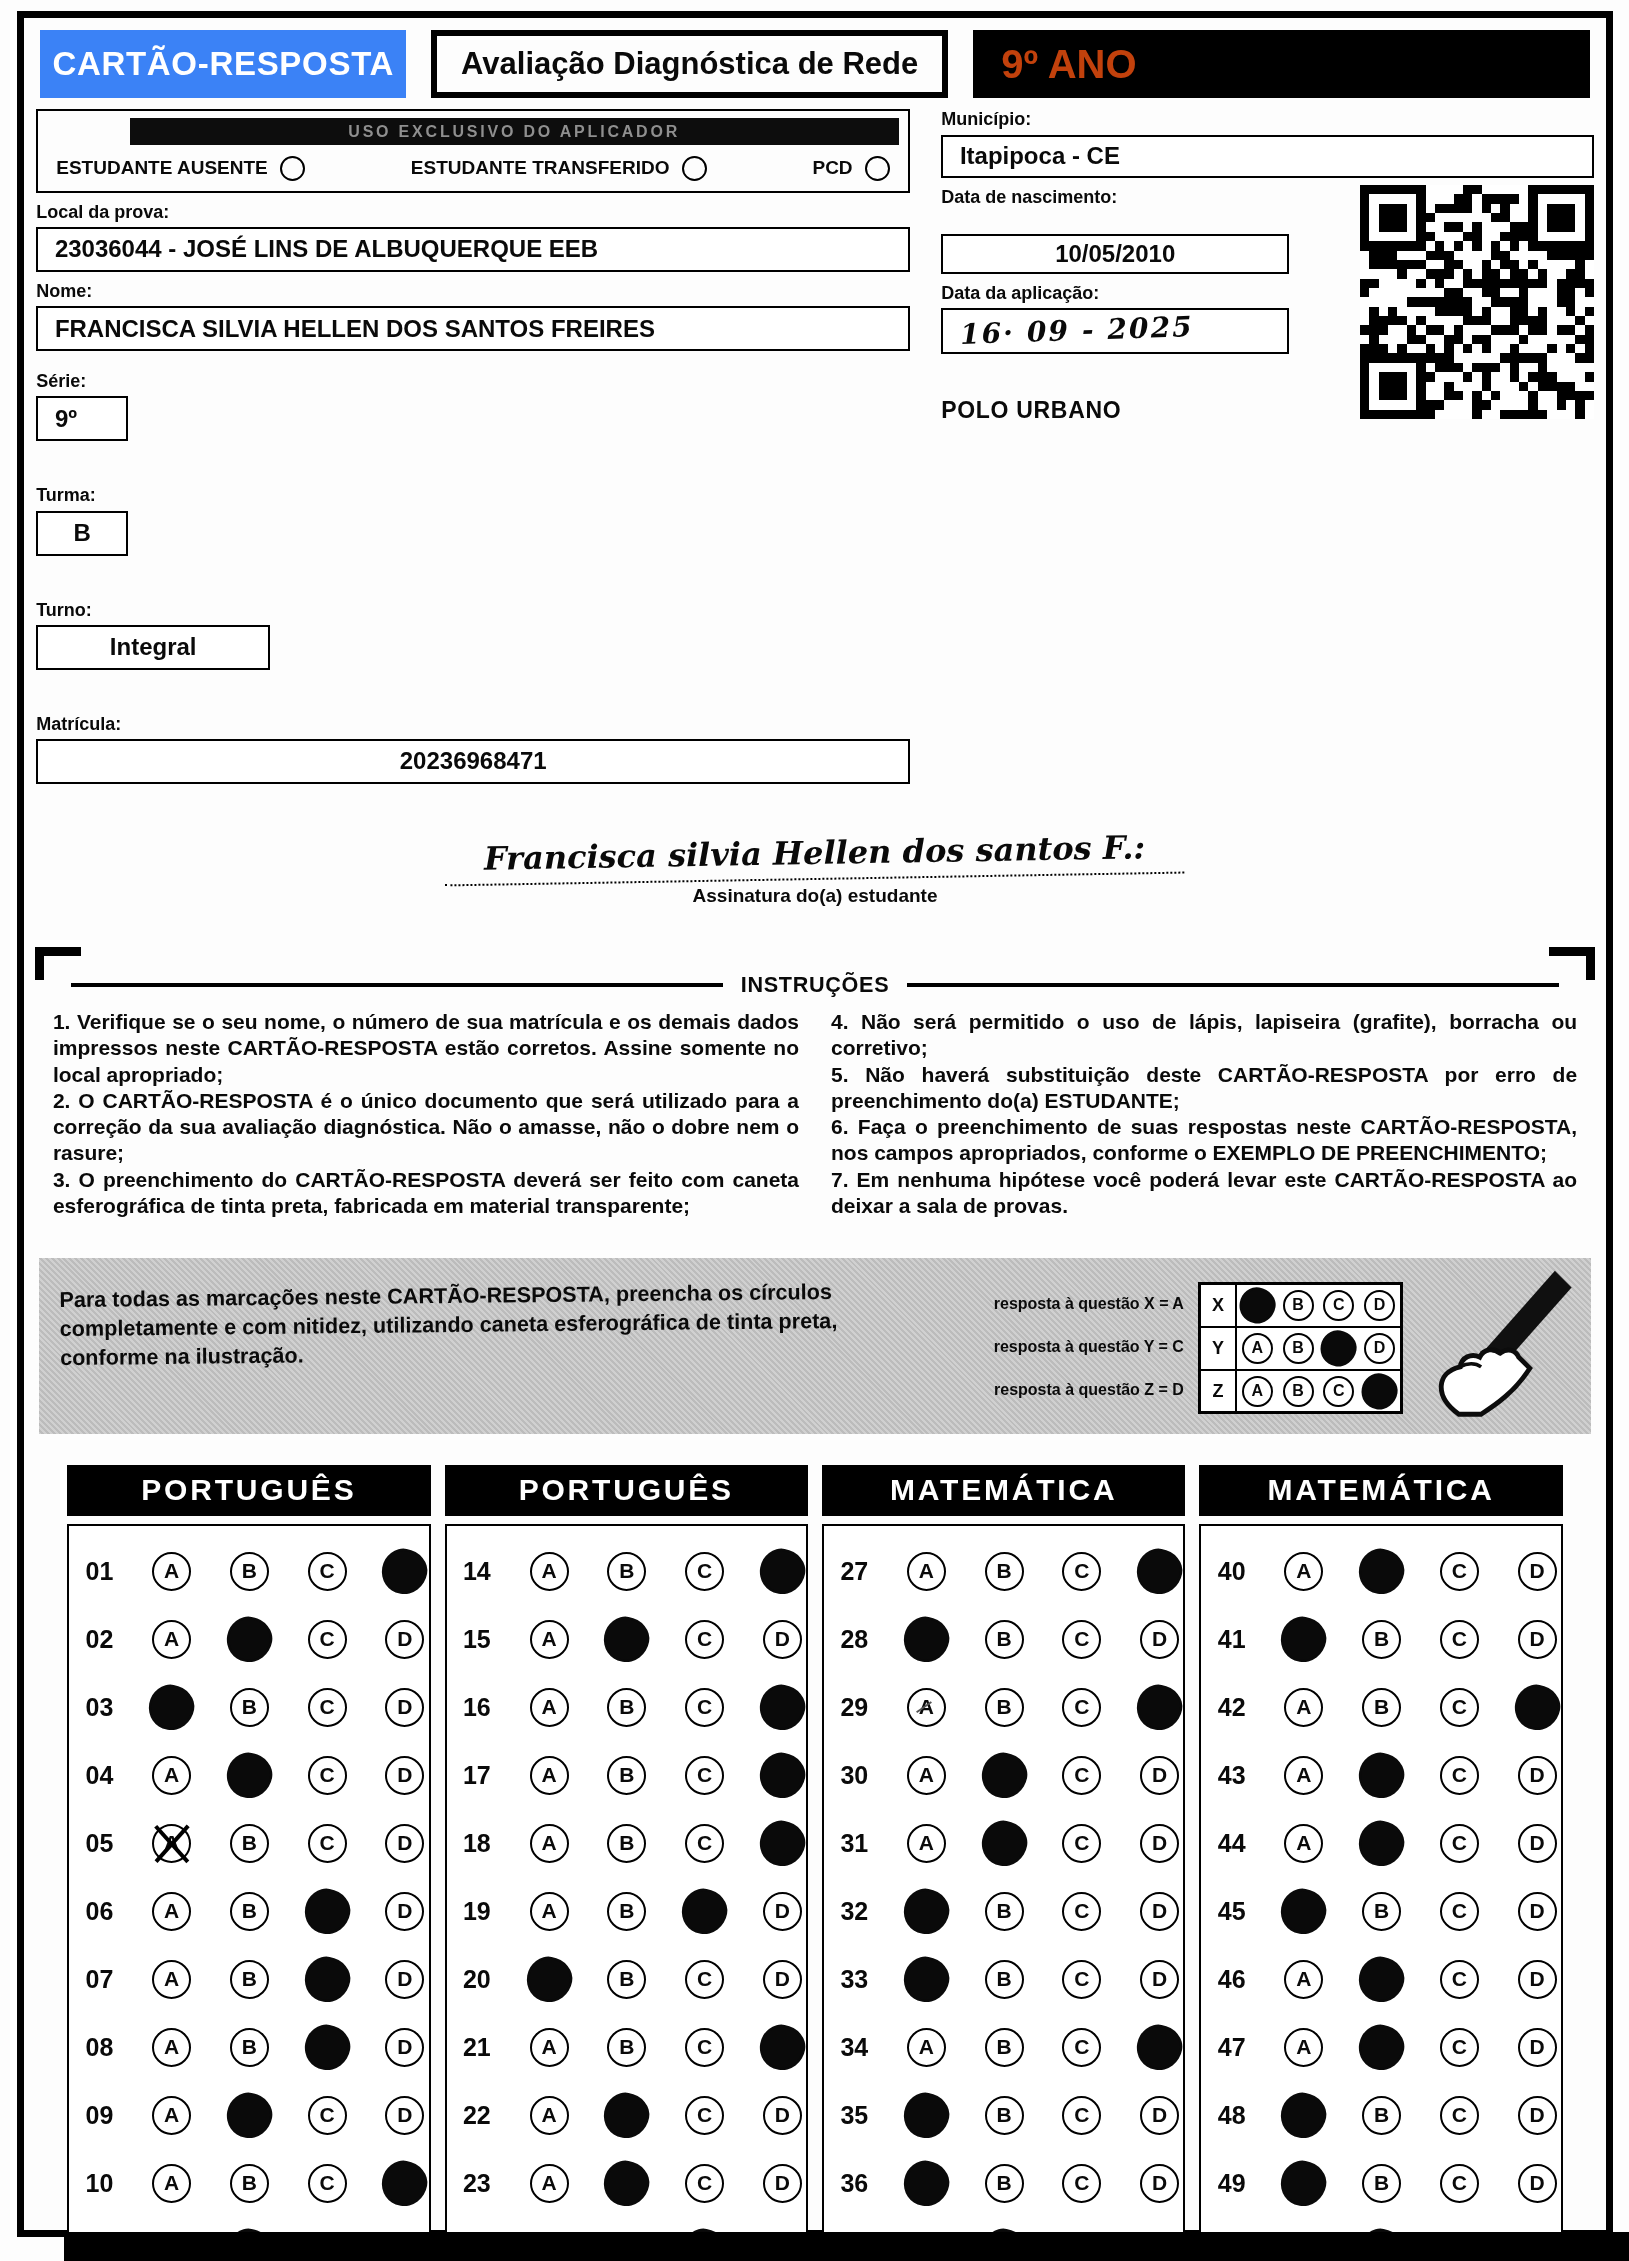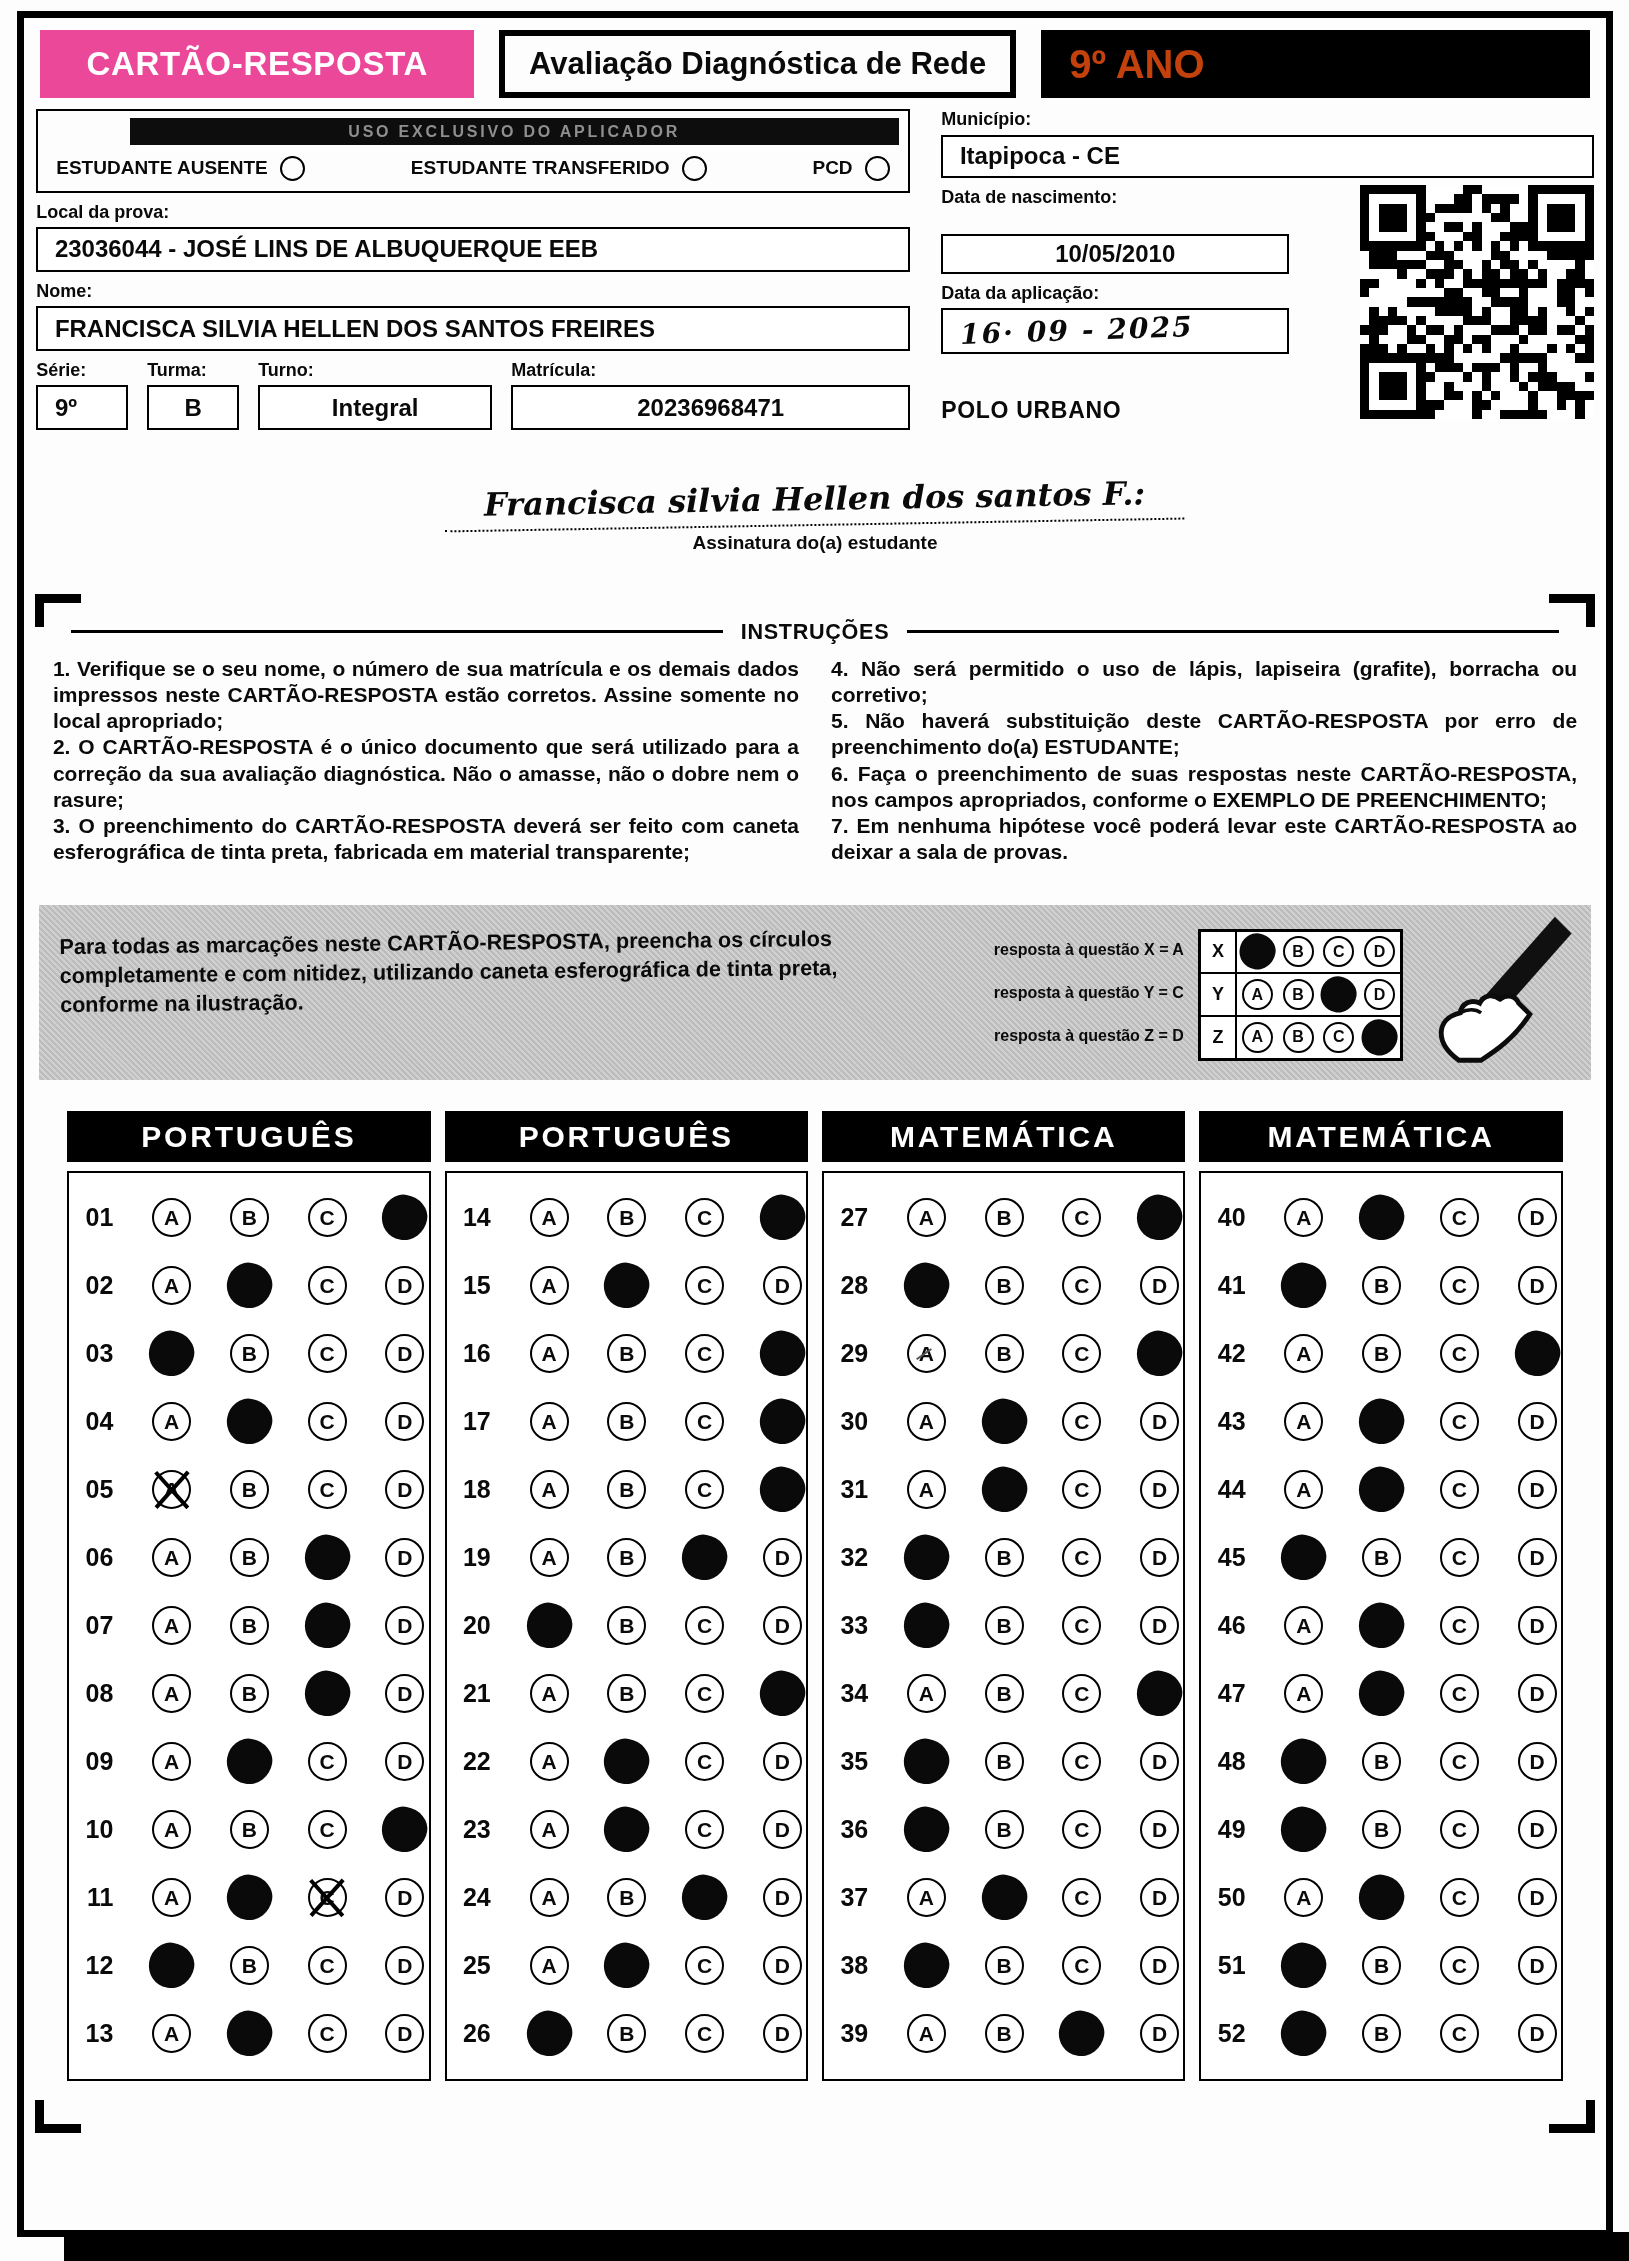--- a/index.html
+++ b/index.html
@@ -4,37 +4,37 @@
 <title>CARTÃO-RESPOSTA</title>
 <style>
   *{box-sizing:border-box;margin:0;padding:0;}
   html,body{margin:0;padding:0;}
   body{width:1630px;height:2261px;background:#ffffff;}
   .sheet{position:relative;width:1630px;height:2261px;background:#fdfdfd;font-family:"Liberation Sans",sans-serif;color:#0a0a0a;overflow:hidden;}
   .frame{position:absolute;left:16.7px;top:11px;right:16.7px;bottom:24px;border:7.7px solid #000;padding:9.7px 12.5px;}
 
   
   .hdr{display:flex;gap:25px;height:68px;margin:2.8px 4.2px 0;}
-  .hdr-left{background:#ec4899;color:#fff;display:flex;align-items:center;padding:0 46px;font-size:33px;font-weight:bold;letter-spacing:0.7px;}
+  .hdr-left{background:#3b82f6;color:#fff;display:flex;align-items:center;padding:0 12px;font-size:33px;font-weight:bold;letter-spacing:0.7px;}
   .hdr-center{border:6.3px solid #000;display:flex;align-items:center;padding:14px 24px;font-size:31px;font-weight:bold;}
   .hdr-right{background:#000;color:#c2410c;display:flex;align-items:center;padding:0 28px;font-size:40px;font-weight:bold;flex:1;}
 
   
   .form{display:flex;gap:31px;margin-top:11px;}
   .form-left{width:874px;}
   .apl-box{border:2.1px solid #000;padding:7px 9.7px 8.4px;}
   .apl-bar{height:26.5px;margin-left:82px;background:#0d0d0d;color:#8f8f8f;display:flex;align-items:center;justify-content:center;font-size:16px;font-weight:bold;letter-spacing:2.8px;}
   .status-row{display:flex;align-items:center;justify-content:space-between;padding:11px 8.4px 1.4px 8.4px;}
   .status-item{display:flex;align-items:center;gap:12.5px;font-size:19px;font-weight:bold;}
   .status-circle{width:25px;height:25px;border:2.8px solid #000;border-radius:50%;flex:none;}
   .fld{margin-top:9px;}
   .fld-label{font-size:18px;font-weight:bold;}
   .fld-box{margin-top:4.2px;border:2.8px solid #000;height:45px;display:flex;align-items:center;padding:0 16.7px;font-size:24px;font-weight:bold;background:#fff;}
   .fld-box.center{justify-content:center;padding:0 4.2px;margin-top:26px;}
-  .fld-row{display:flex;gap:19px;margin-top:9px;}
+  .fld-row{display:flex;gap:44px;margin-top:20px;flex-direction:column;}
   .fcell .fld-box{margin-top:4.2px;}
 
   .form-right{flex:1;}
   .fr-cols{display:flex;gap:21px;}
   .fr-left{width:348px;}
   .qr{width:234px;height:234px;margin-top:7px;margin-left:auto;}
   .polo{margin-top:43px;font-size:23px;font-weight:bold;letter-spacing:0.7px;}
   .hand{font-family:"DejaVu Serif",serif;font-style:italic;font-weight:bold;}
   .aplic-hand{font-size:28px;transform:rotate(-2deg);letter-spacing:2.1px;}
 

